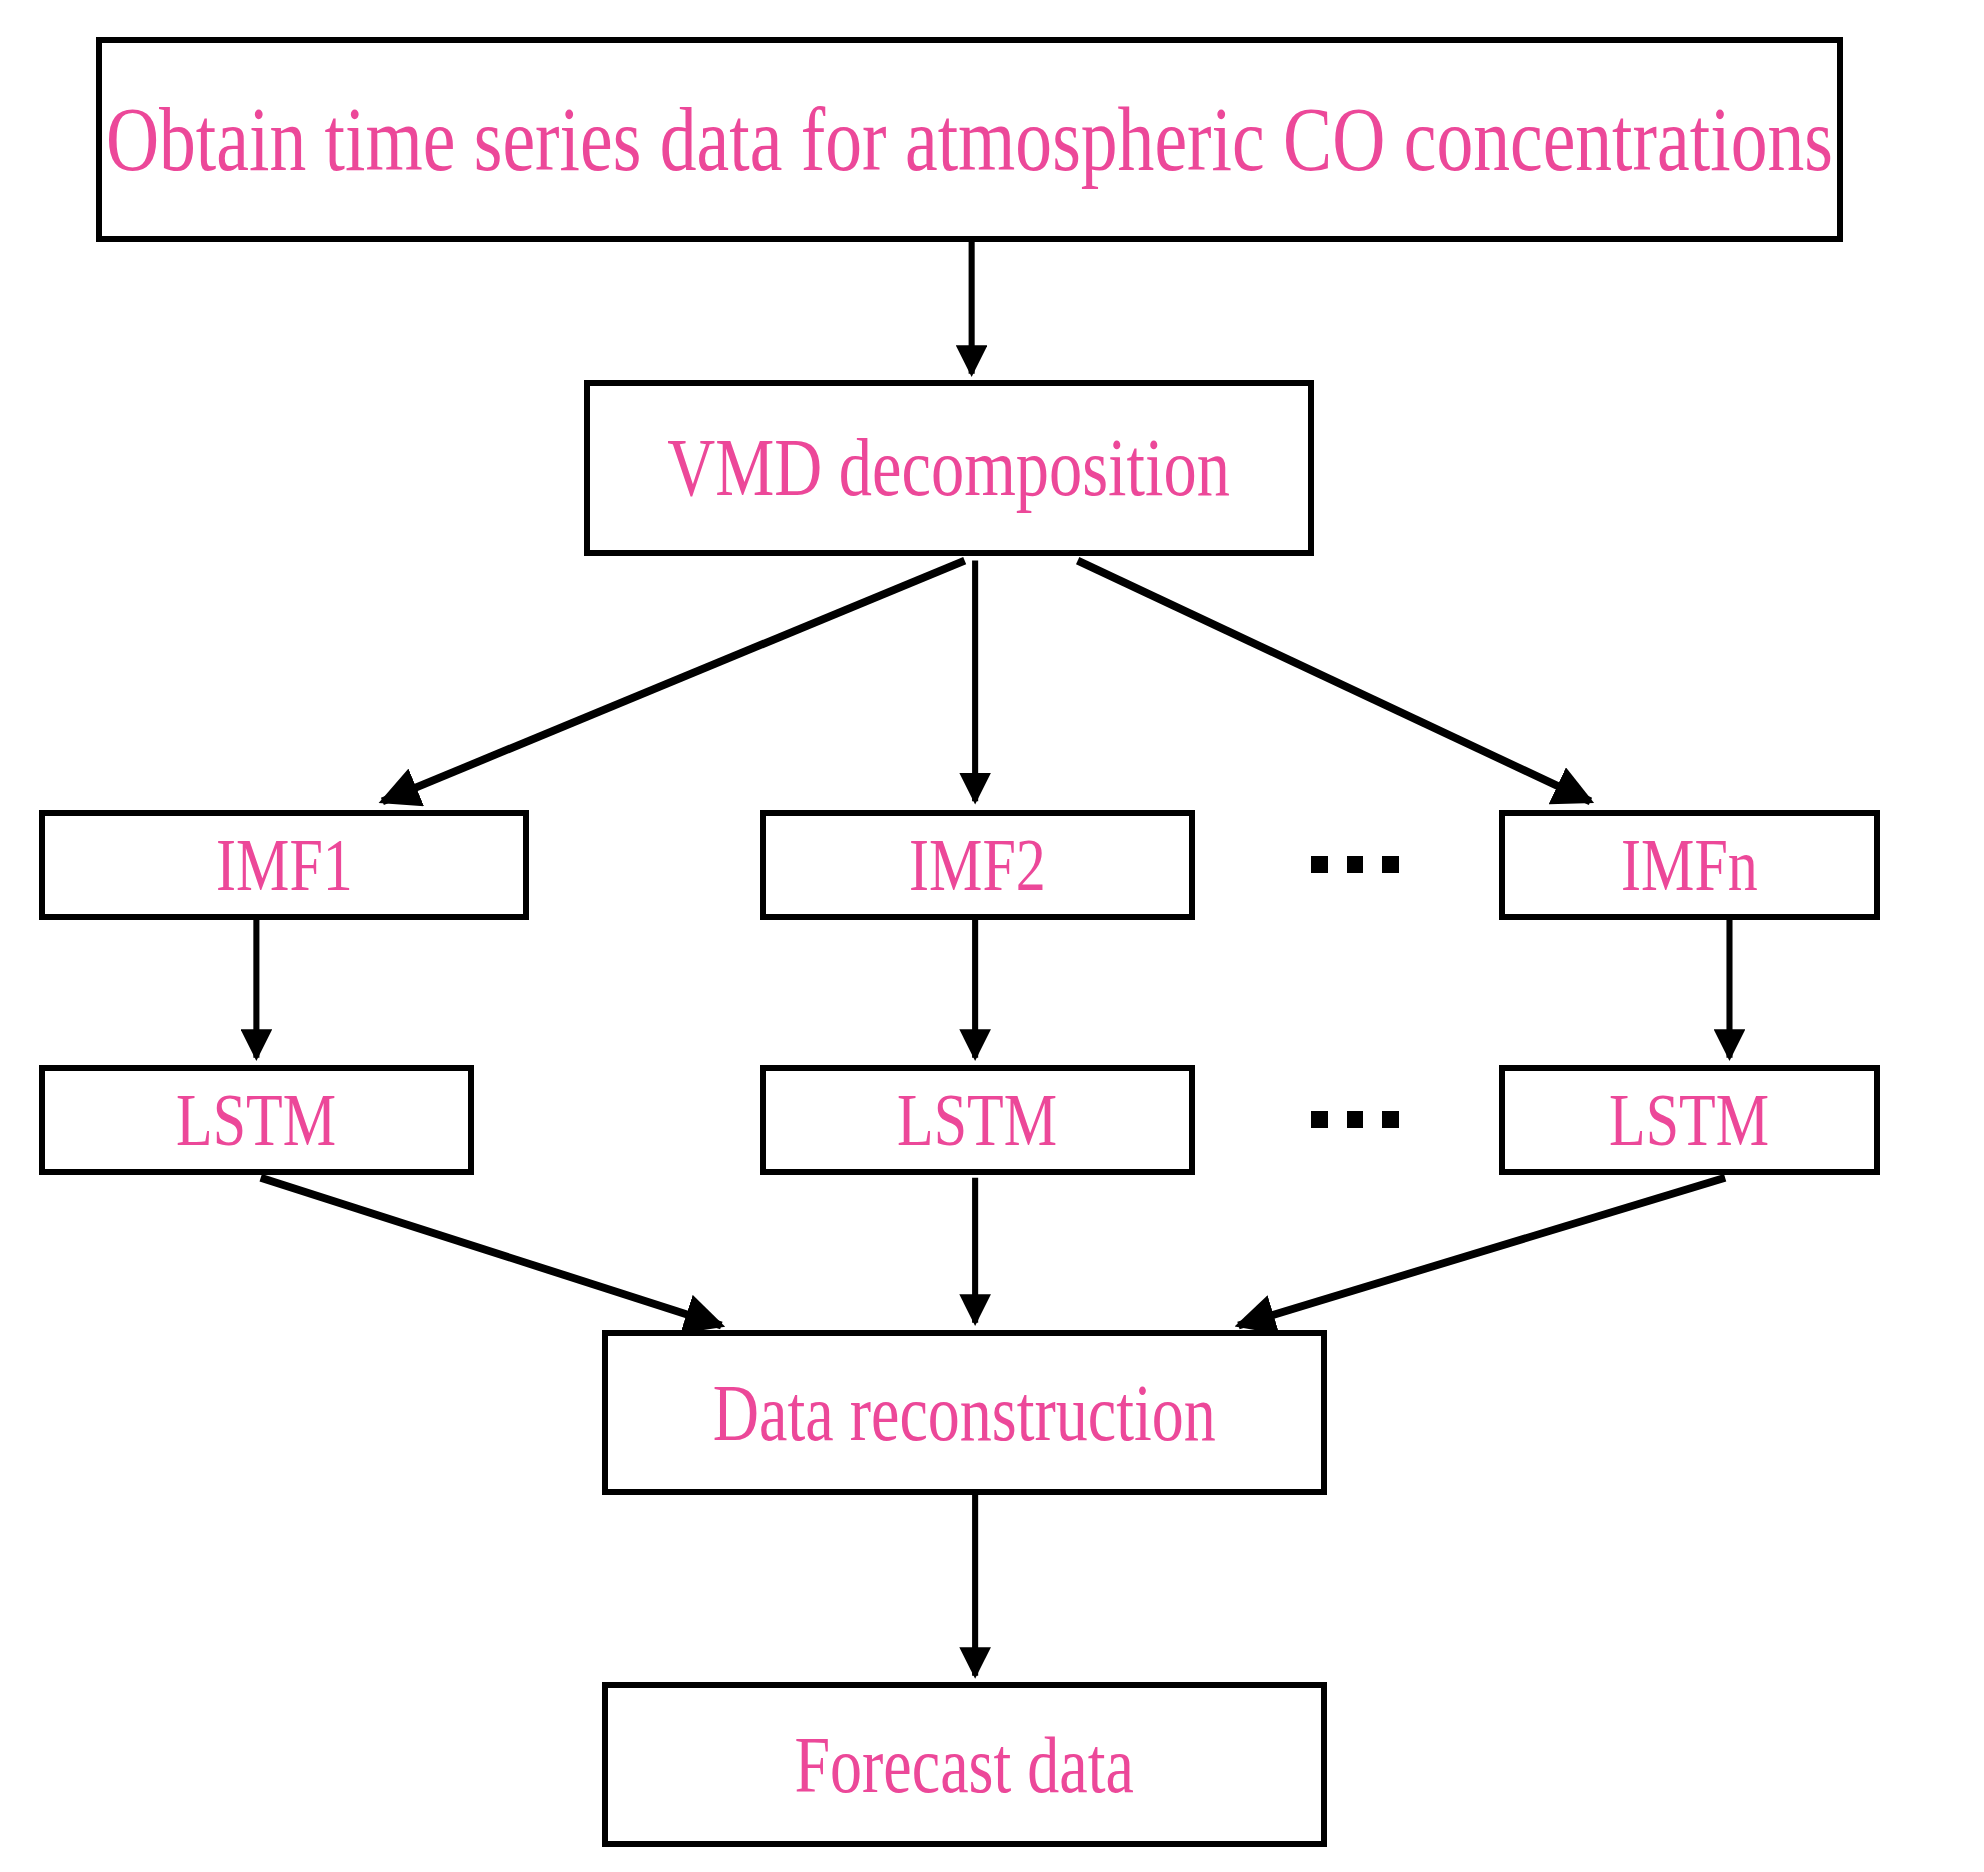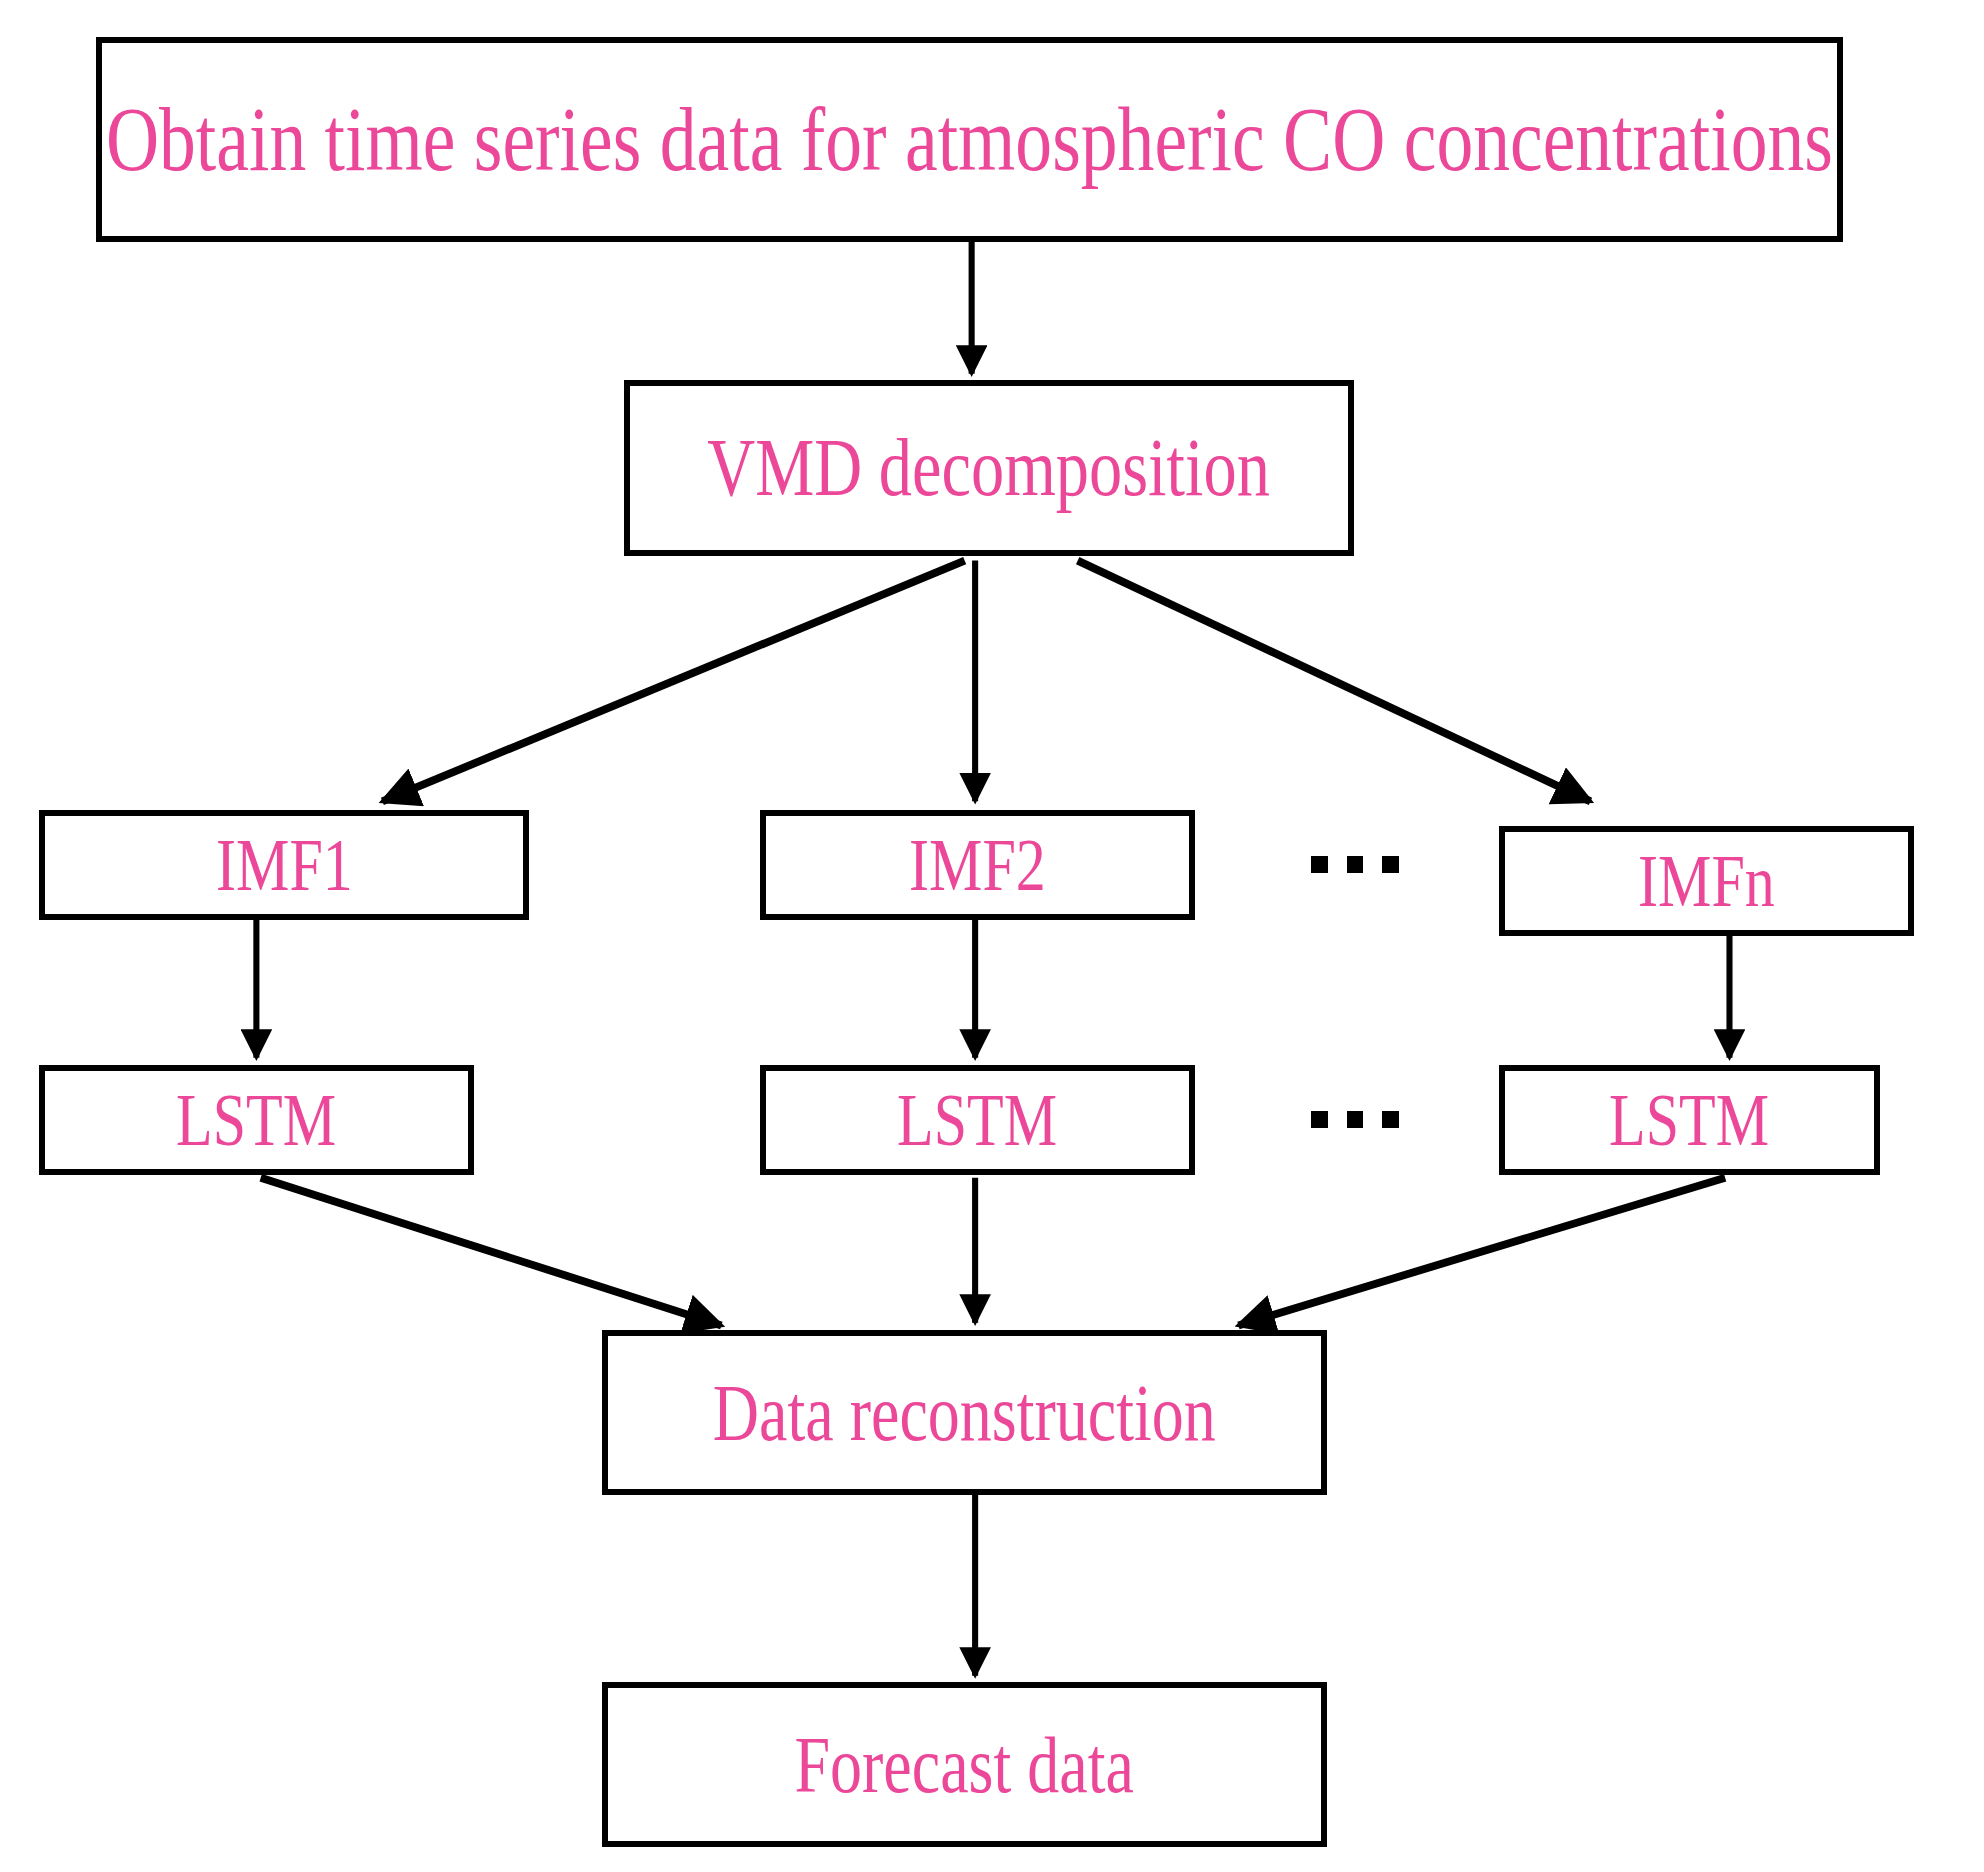--- a/index.html
+++ b/index.html
@@ -28,24 +28,24 @@
     line-height: 1.05;
     white-space: nowrap;
   }
   .flow-box .box-label {
     display: block;
     transform: scaleX(0.80);
     transform-origin: center center;
   }
   
   #box-source   { left: 96px;  top: 37px;   width: 1747px; height: 205px; font-size: 92px; }
-  #box-vmd      { left: 624px;  top: 380px;  width: 730px;  height: 176px; font-size: 83px;  }
+  #box-vmd      { left: 584px;  top: 380px;  width: 730px;  height: 176px; font-size: 83px;  }
   #box-imf1     { left: 39px;   top: 810px;  width: 490px;  height: 110px; font-size: 75px;  }
   #box-imf2     { left: 760px;  top: 810px;  width: 435px;  height: 110px; font-size: 75px;  }
-  #box-imfn     { left: 1499px; top: 810px;  width: 415px;  height: 110px; font-size: 75px; margin-top: 16px;  }
+  #box-imfn     { left: 1499px; top: 810px;  width: 381px;  height: 110px; font-size: 75px;  }
   #box-lstm1    { left: 39px;   top: 1065px; width: 435px;  height: 110px; font-size: 75px;  }
   #box-lstm2    { left: 760px;  top: 1065px; width: 435px;  height: 110px; font-size: 75px;  }
   #box-lstmn    { left: 1499px; top: 1065px; width: 381px;  height: 110px; font-size: 75px;  }
   #box-recon    { left: 602px;  top: 1330px; width: 725px;  height: 165px; font-size: 80px;  }
   #box-forecast { left: 602px;  top: 1682px; width: 725px;  height: 165px; font-size: 80px;  }
 
   
   .ellipsis {
     position: absolute;
     display: flex;

